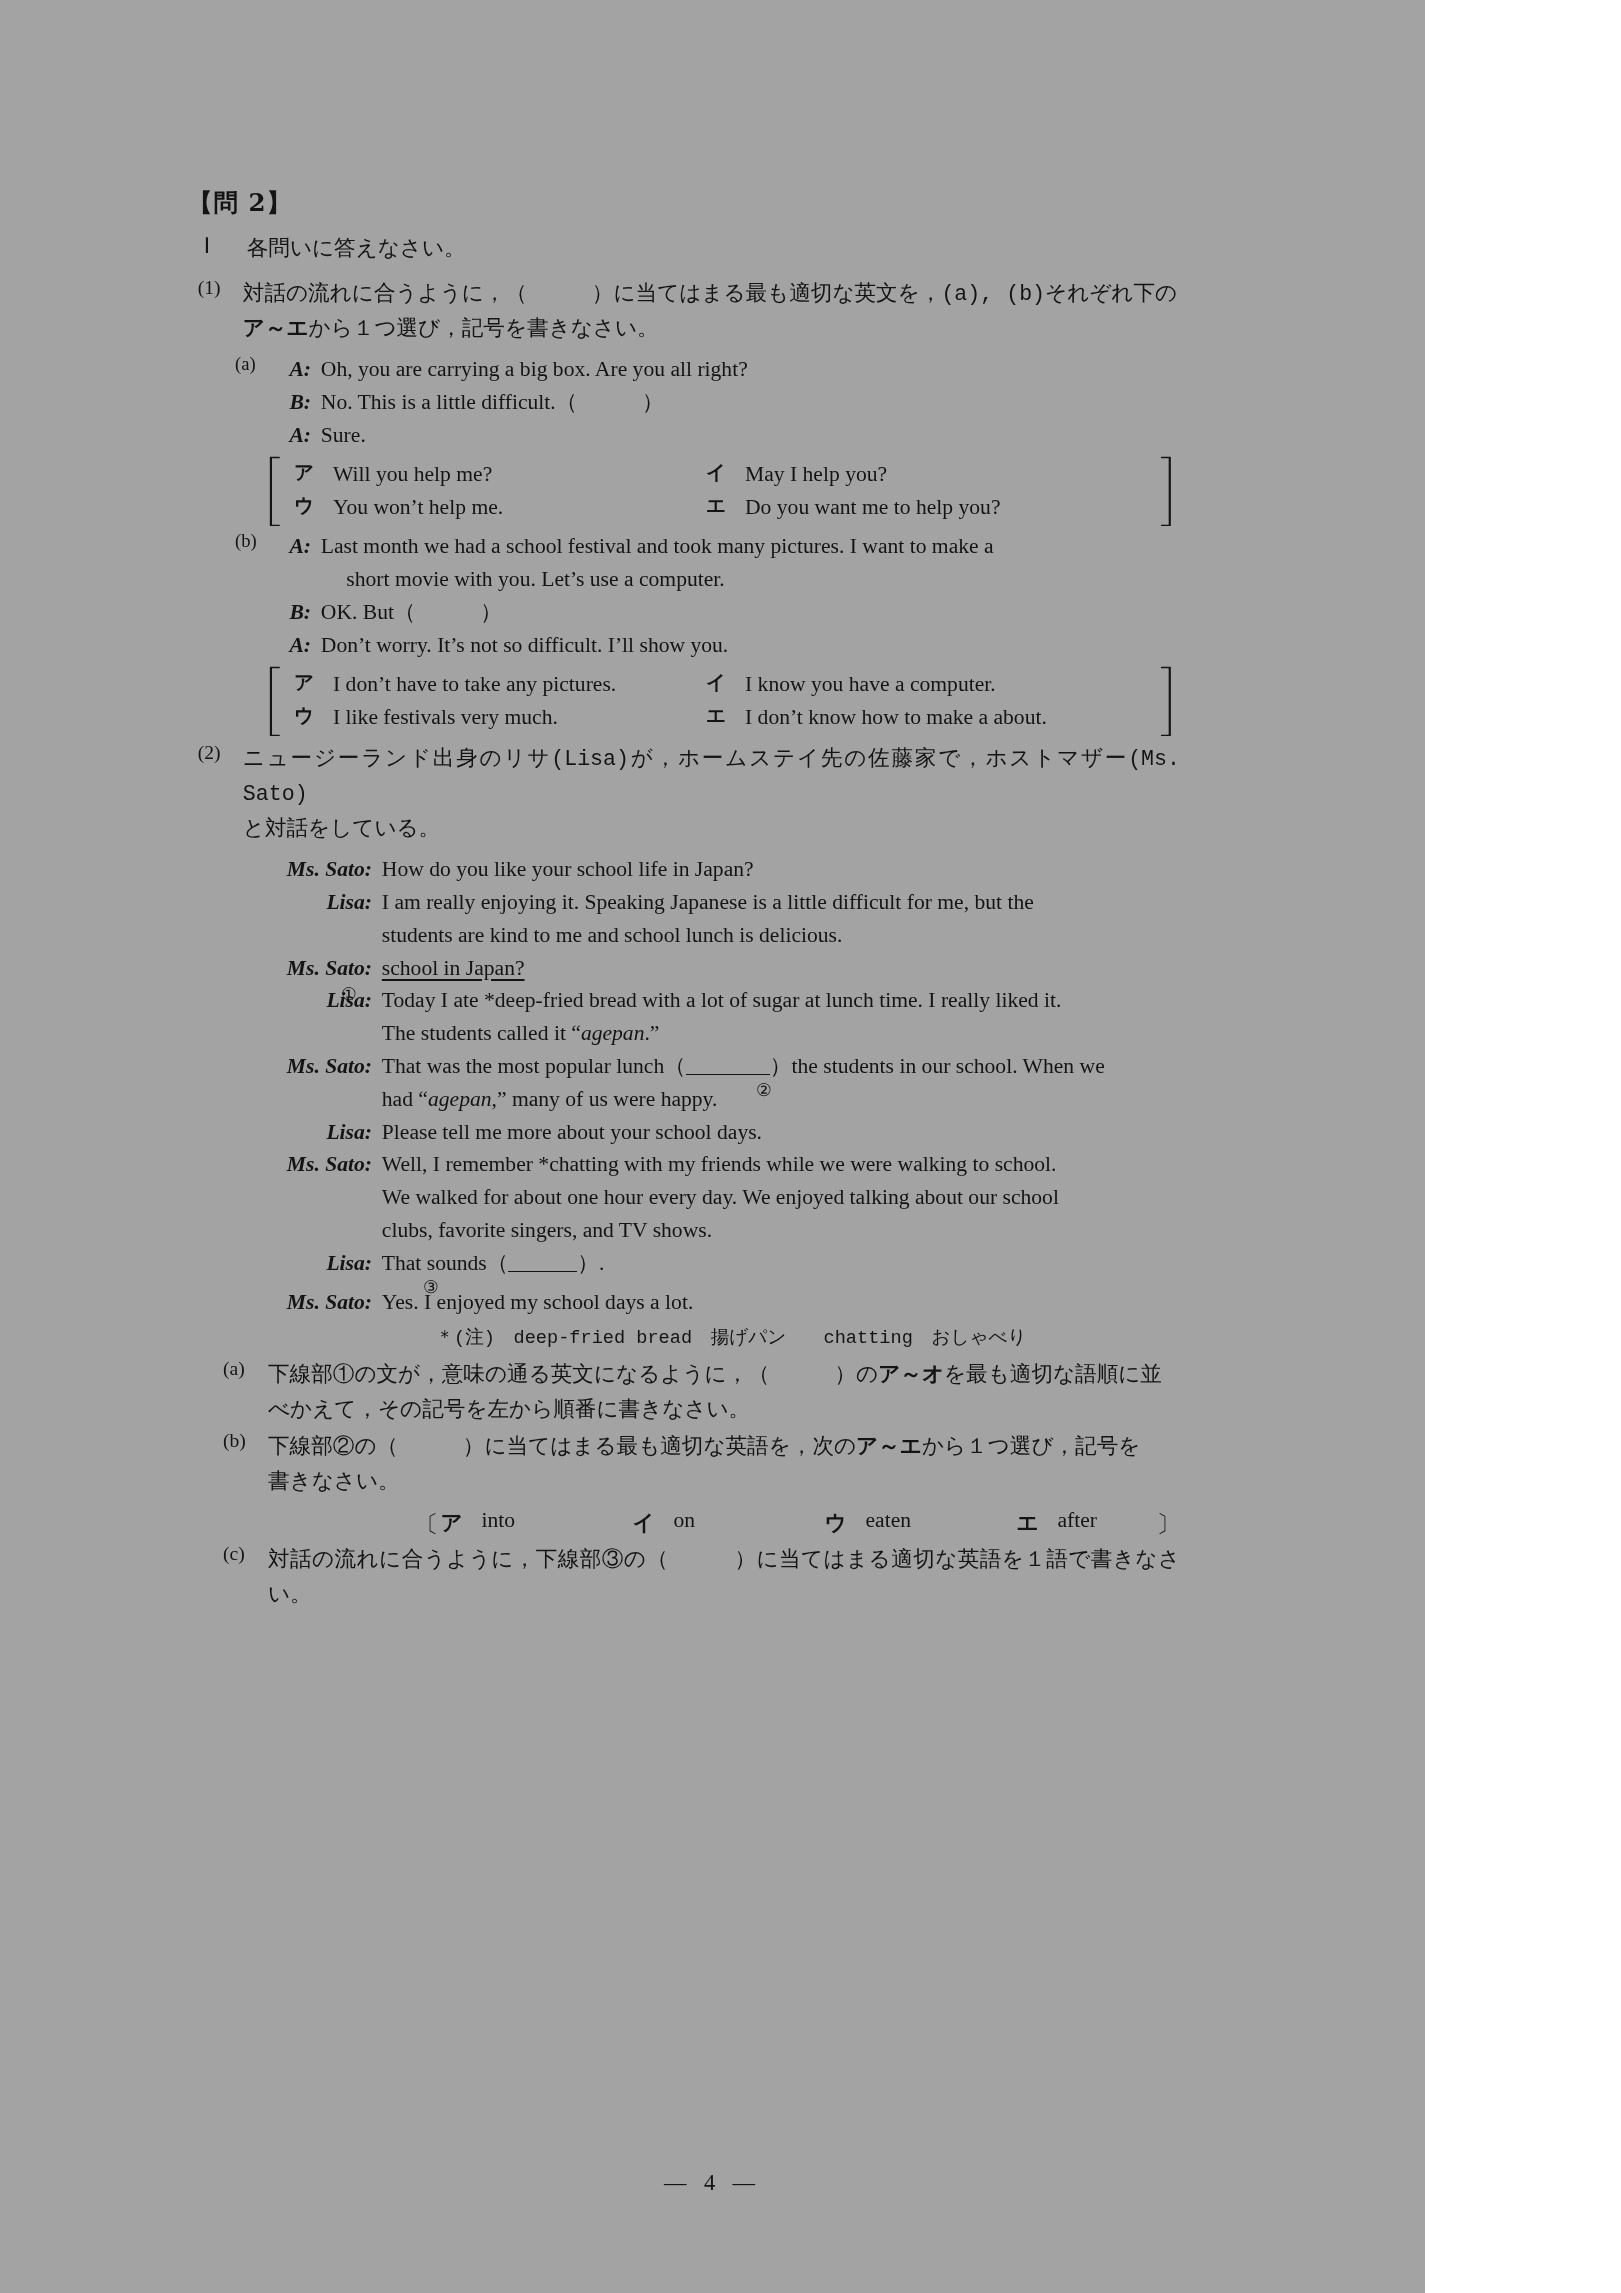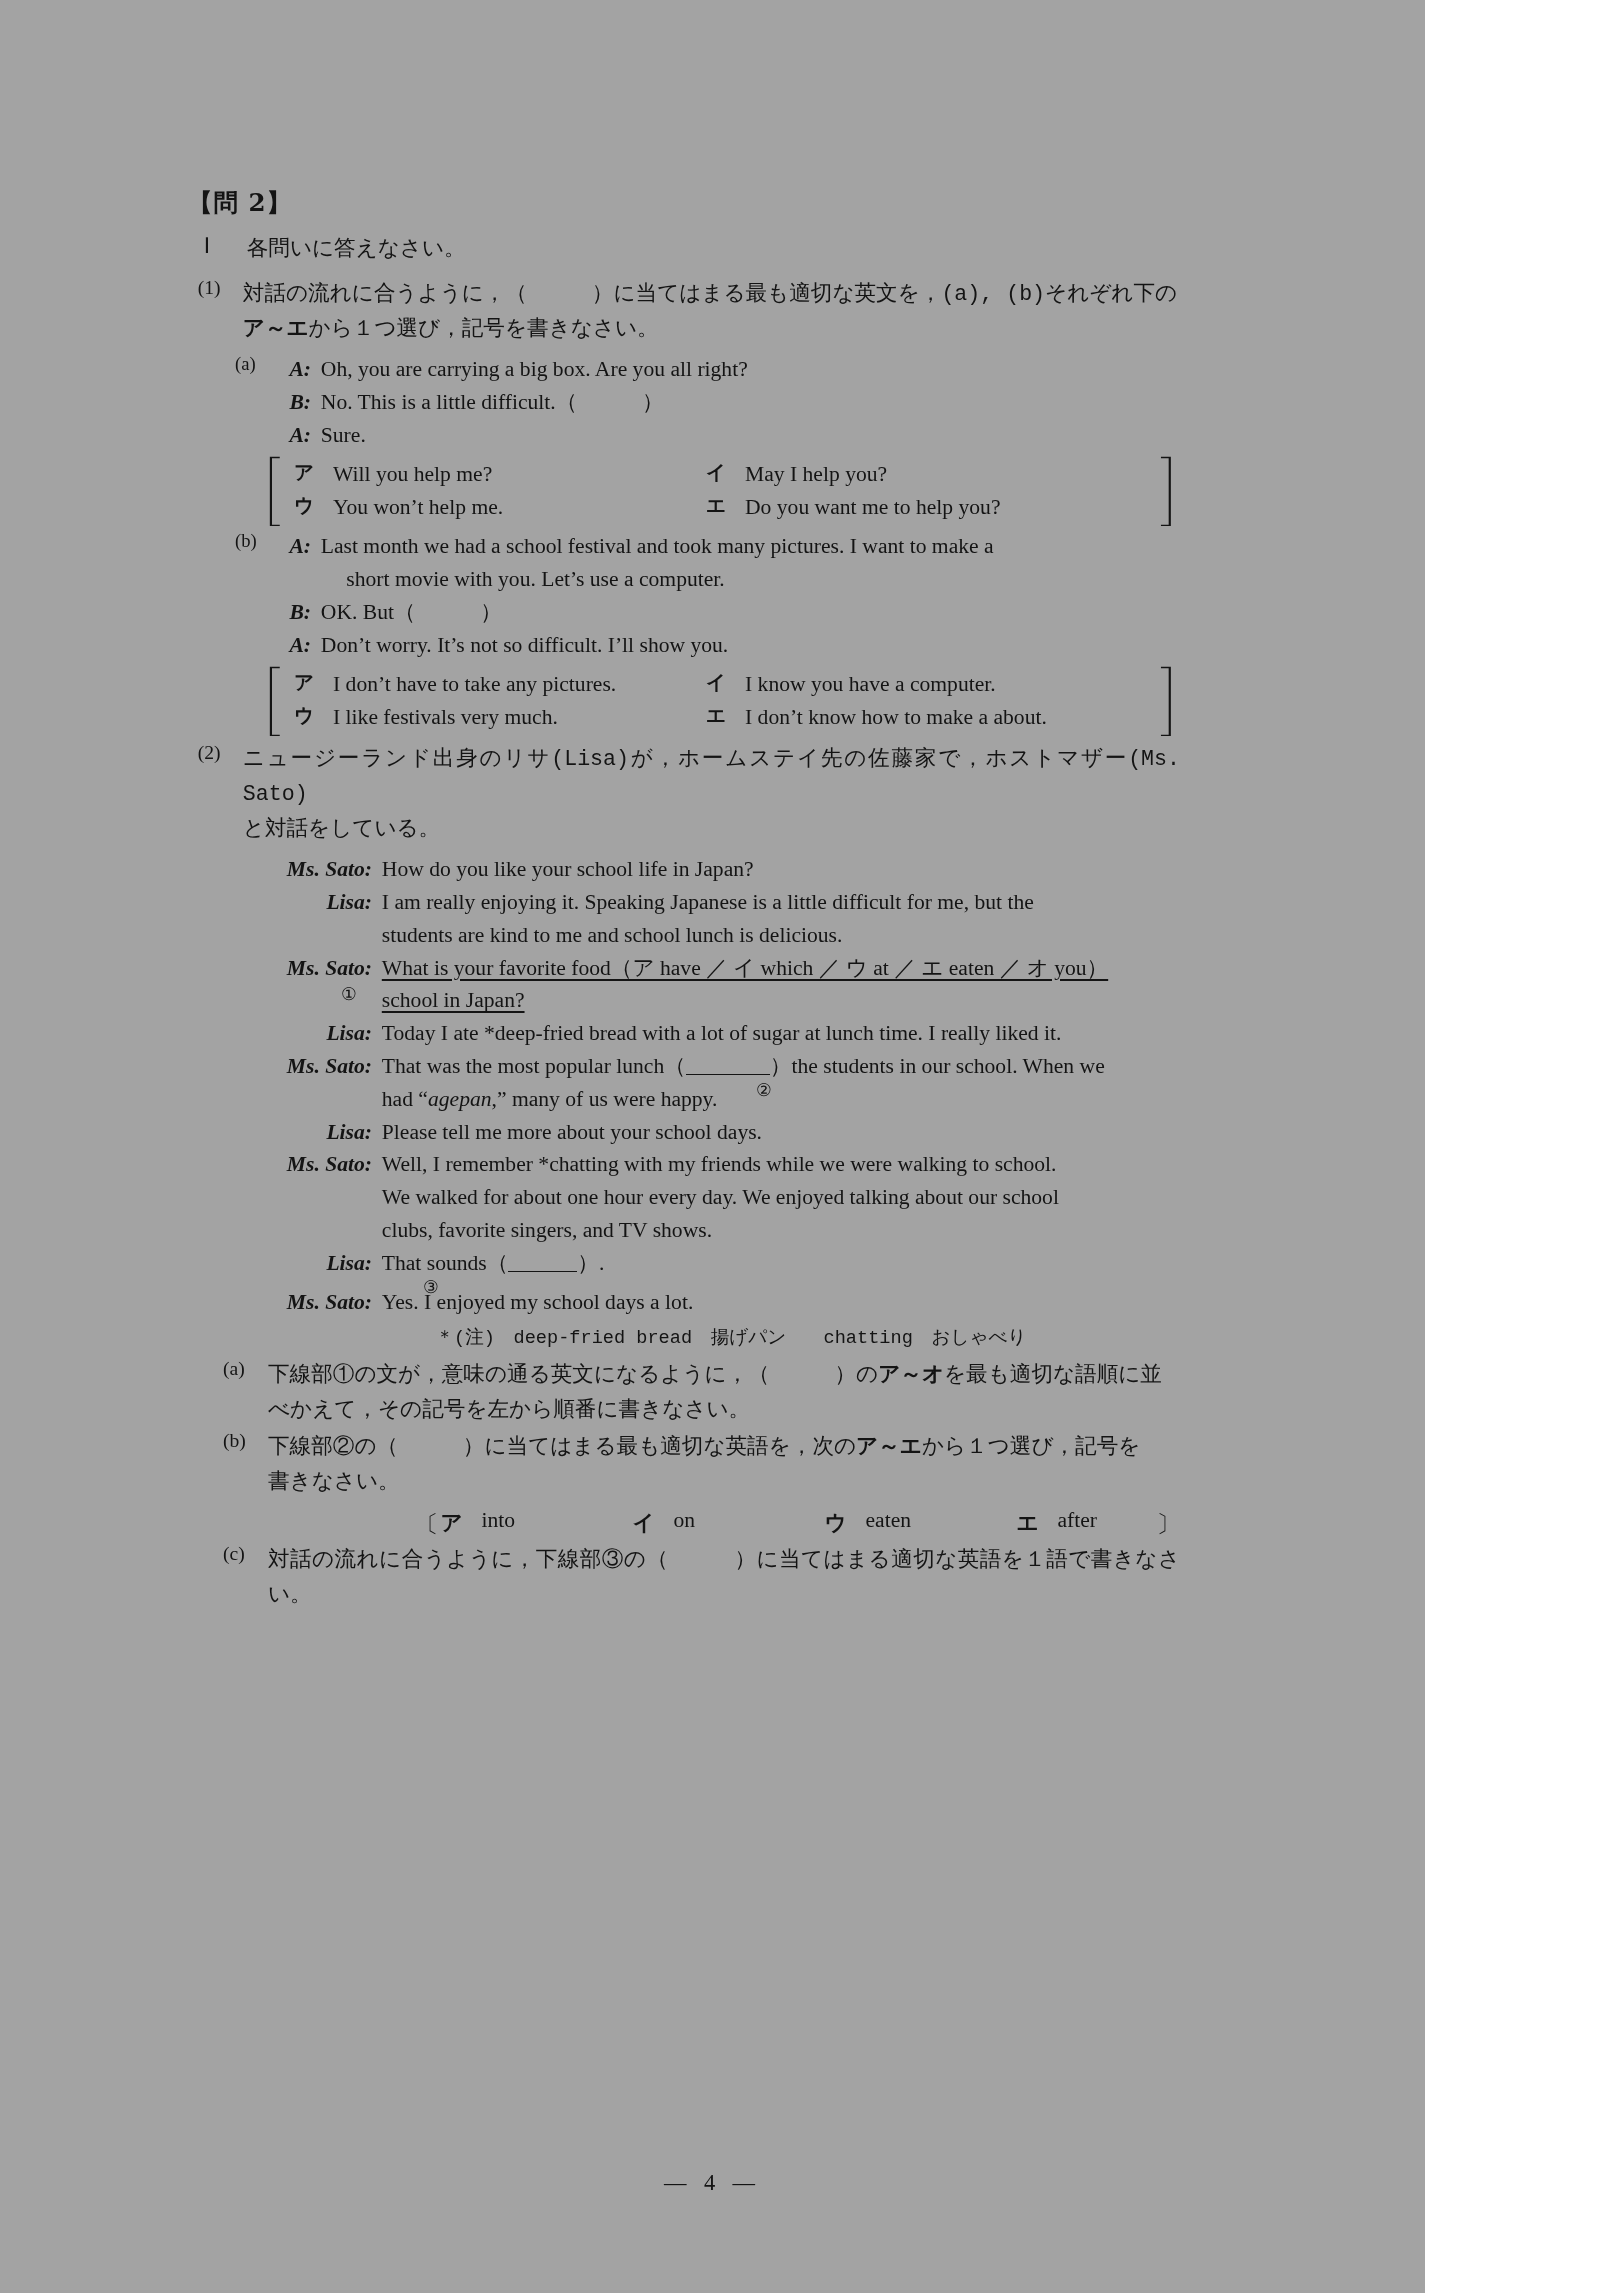--- a/index.html
+++ b/index.html
@@ -298,29 +298,32 @@
         <div class="utt">I  am  really  enjoying  it.   Speaking  Japanese  is  a  little  difficult  for  me,  but  the</div>
       </div>
       <div class="dl">
         <div class="spk" style="width:145px"></div>
         <div class="utt">students are kind to me and school lunch is delicious.</div>
       </div>
 
       <div class="dl marker-row" style="position:relative">
         <div class="spk" style="width:145px">Ms. Sato:</div>
         <div class="utt">
-          <div class="ul">What  is  your  favorite  food（ア have ／ イ which ／ ウ at ／ エ eaten ／ オ you）</div>
           <div class="ul">school in Japan?</div>
         </div>
         <span class="undernum" style="left:114px;top:29px">①</span>
       </div>
 
       <div class="dl">
         <div class="spk" style="width:145px">Lisa:</div>
         <div class="utt">Today I ate *deep-fried bread with a lot of sugar at lunch time.  I really liked it.</div>
+      </div>
+      <div class="dl">
+        <div class="spk" style="width:145px"></div>
+        <div class="utt"><span>The students called it “</span><em class="it">agepan</em><span>.”</span></div>
       </div>
 
       <div class="dl marker-row" style="position:relative">
         <div class="spk" style="width:145px">Ms. Sato:</div>
         <div class="utt"><span>That was the most popular lunch（</span><span class="blankul"></span><span>）the students in our school.  When we</span></div>
         <span class="undernum" style="left:529px;top:27.4px">②</span>
       </div>
       <div class="dl">
         <div class="spk" style="width:145px"></div>
         <div class="utt"><span>had “</span><em class="it">agepan</em><span>,” many of us were happy.</span></div>

